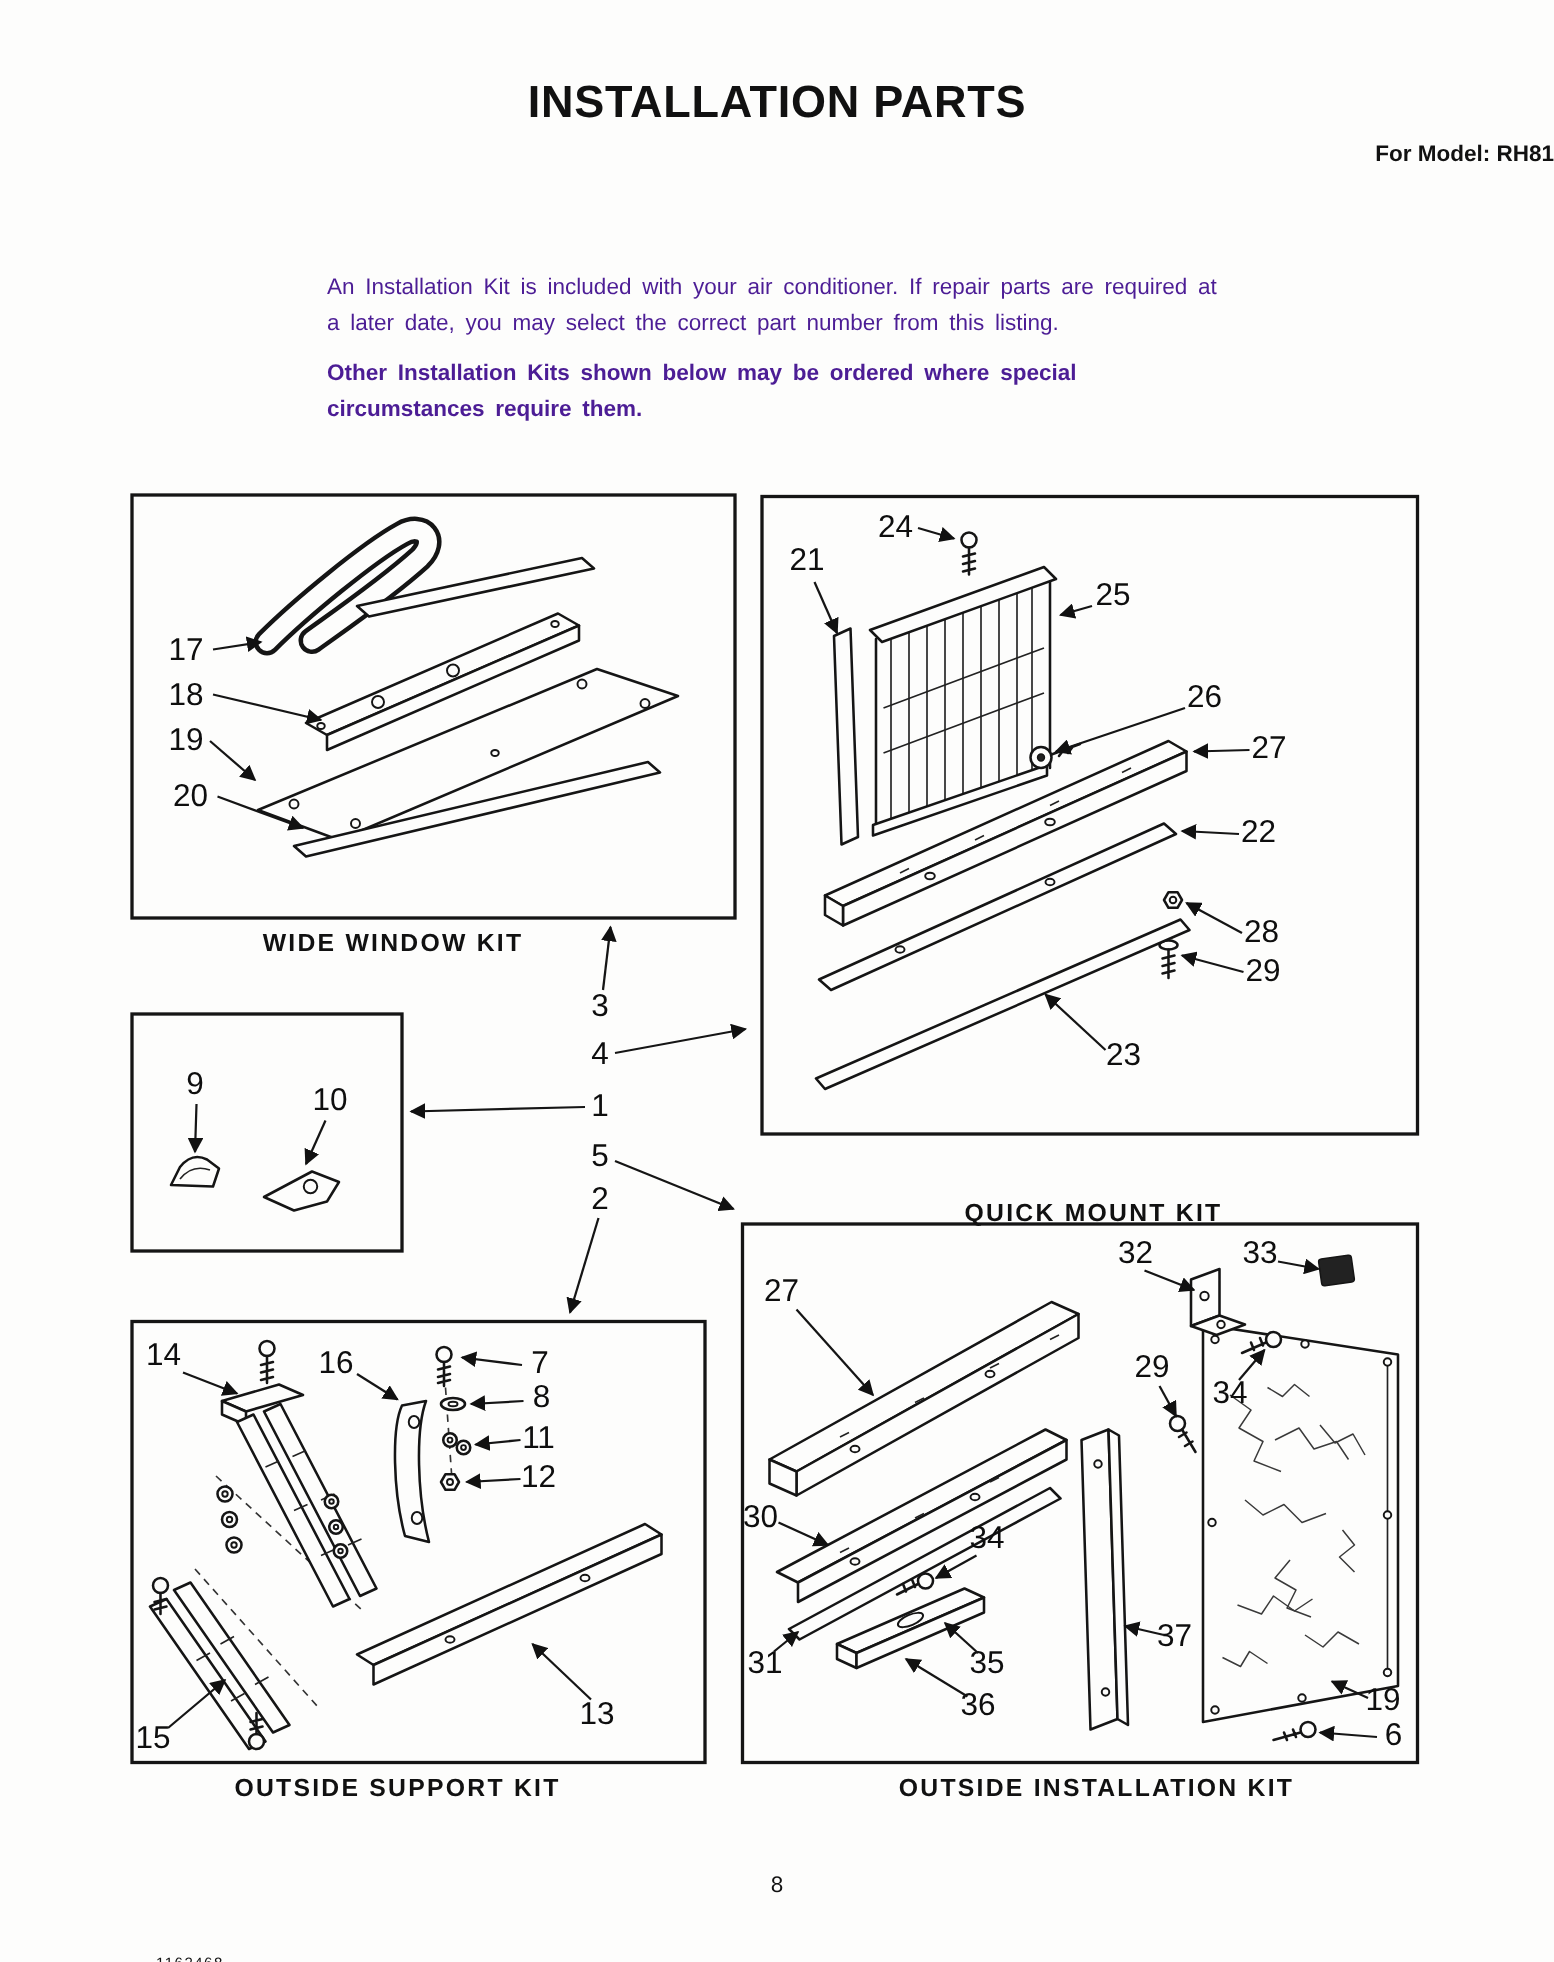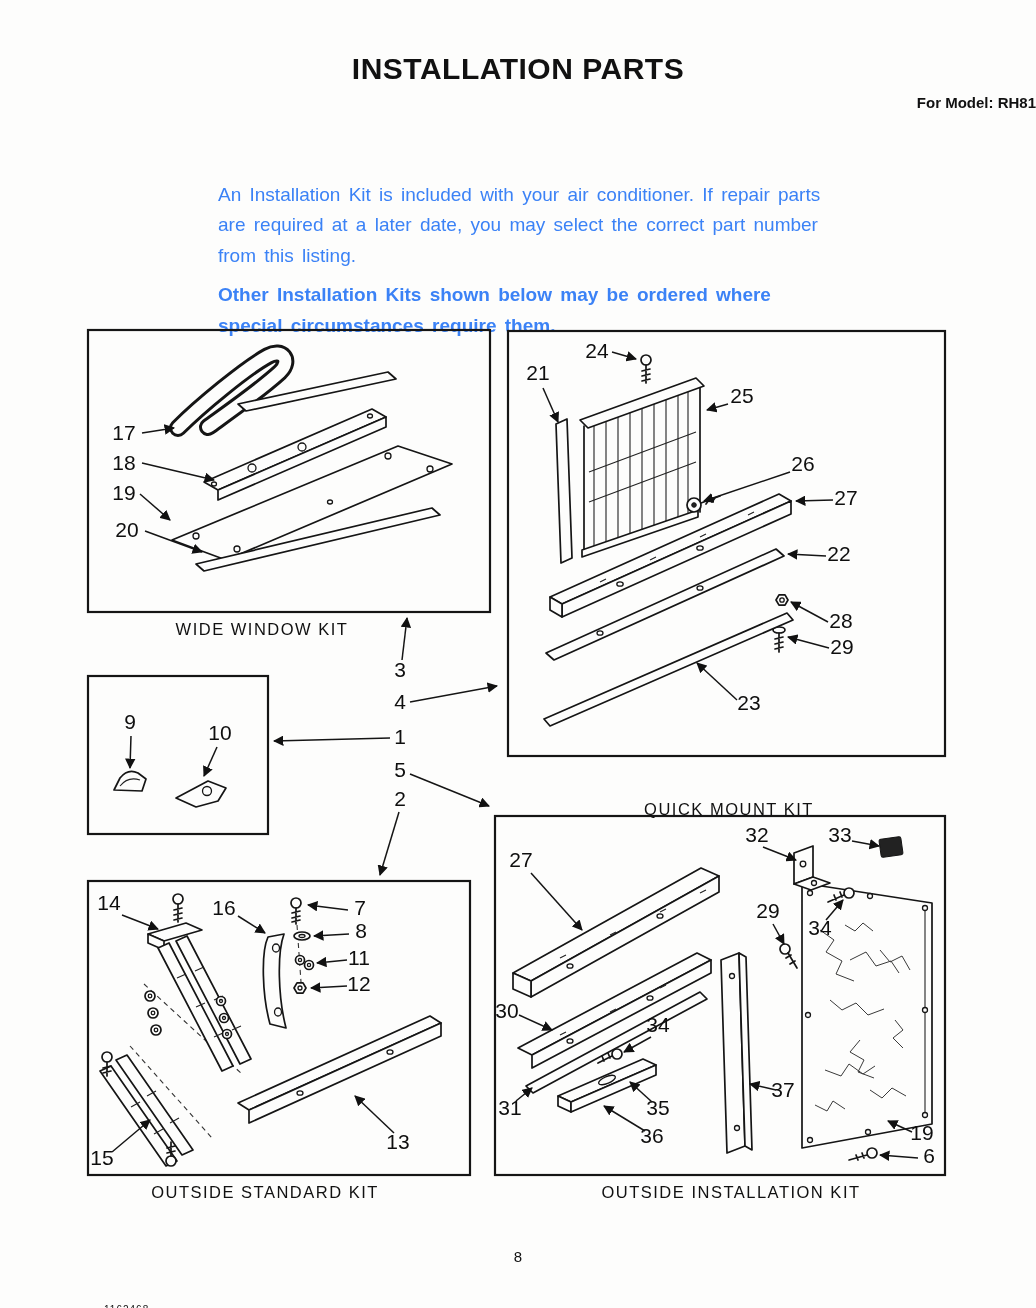--- a/index.html
+++ b/index.html
@@ -12,27 +12,27 @@
   .title {
     position:absolute; top:52px; left:0; width:100%; text-align:center;
     font-size:30px; font-weight:bold; letter-spacing:0.5px;
   }
   .subtitle {
     position:absolute; top:94px; left:0; width:100%; text-align:right;
     font-size:15px; font-weight:bold;
   }
   .intro {
     position:absolute; top:180px; left:218px; width:604px;
-    font-size:19px; line-height:1.6; color:#3b82f6; word-spacing:3px;
+    font-size:15px; line-height:1.6; color:#4c1d95; word-spacing:3px;
   }
   .intro p + p { margin-top:9px;font-weight:bold; }
   svg.diagram { position:absolute; top:0; left:0; }
   .kit-caption {
     position:absolute; transform:translateX(-50%);
-    font-size:16.5px; font-weight:normal; letter-spacing:1.5px; white-space:nowrap;
+    font-size:16.5px; font-weight:bold; letter-spacing:1.5px; white-space:nowrap;
   }
   .footer-doc { position:absolute; top:1304px; left:104px; font-size:10px; letter-spacing:1px; }
   .footer-page { position:absolute; top:1248px; left:0; width:100%; text-align:center; font-size:15px; }
 
   
   .bx   { fill:none; stroke:#151515; stroke-width:2.2; }
   .ln   { fill:#fdfdfc; stroke:#151515; stroke-width:1.7; stroke-linejoin:round; }
   .lnf  { fill:none; stroke:#151515; stroke-width:1.7; stroke-linejoin:round; stroke-linecap:round; }
   .thin { fill:none; stroke:#222; stroke-width:1.1; }
   .dash { fill:none; stroke:#333; stroke-width:1.1; stroke-dasharray:5 4; }
@@ -388,19 +388,19 @@
       <path class="leader" d="M776,1090 L750,1084"></path>
       <text class="callout" x="922" y="1140">19</text>
       <path class="leader" d="M912,1132 L888,1121"></path>
       <text class="callout" x="929" y="1163">6</text>
       <path class="leader" d="M918,1158 L880,1155"></path>
     </g>
   </svg>
 
   <div class="kit-caption" style="left:262px; top:620px;">WIDE WINDOW KIT</div>
   <div class="kit-caption" style="left:729px; top:800px;">QUICK MOUNT KIT</div>
-  <div class="kit-caption" style="left:265px; top:1183px;">OUTSIDE STANDARD KIT</div>
+  <div class="kit-caption" style="left:265px; top:1183px;">OUTSIDE SUPPORT KIT</div>
   <div class="kit-caption" style="left:731px; top:1183px;">OUTSIDE INSTALLATION KIT</div>
 
   <div class="footer-doc">1162468</div>
   <div class="footer-page">8</div>
 
 </div>
 
 </body></html>

